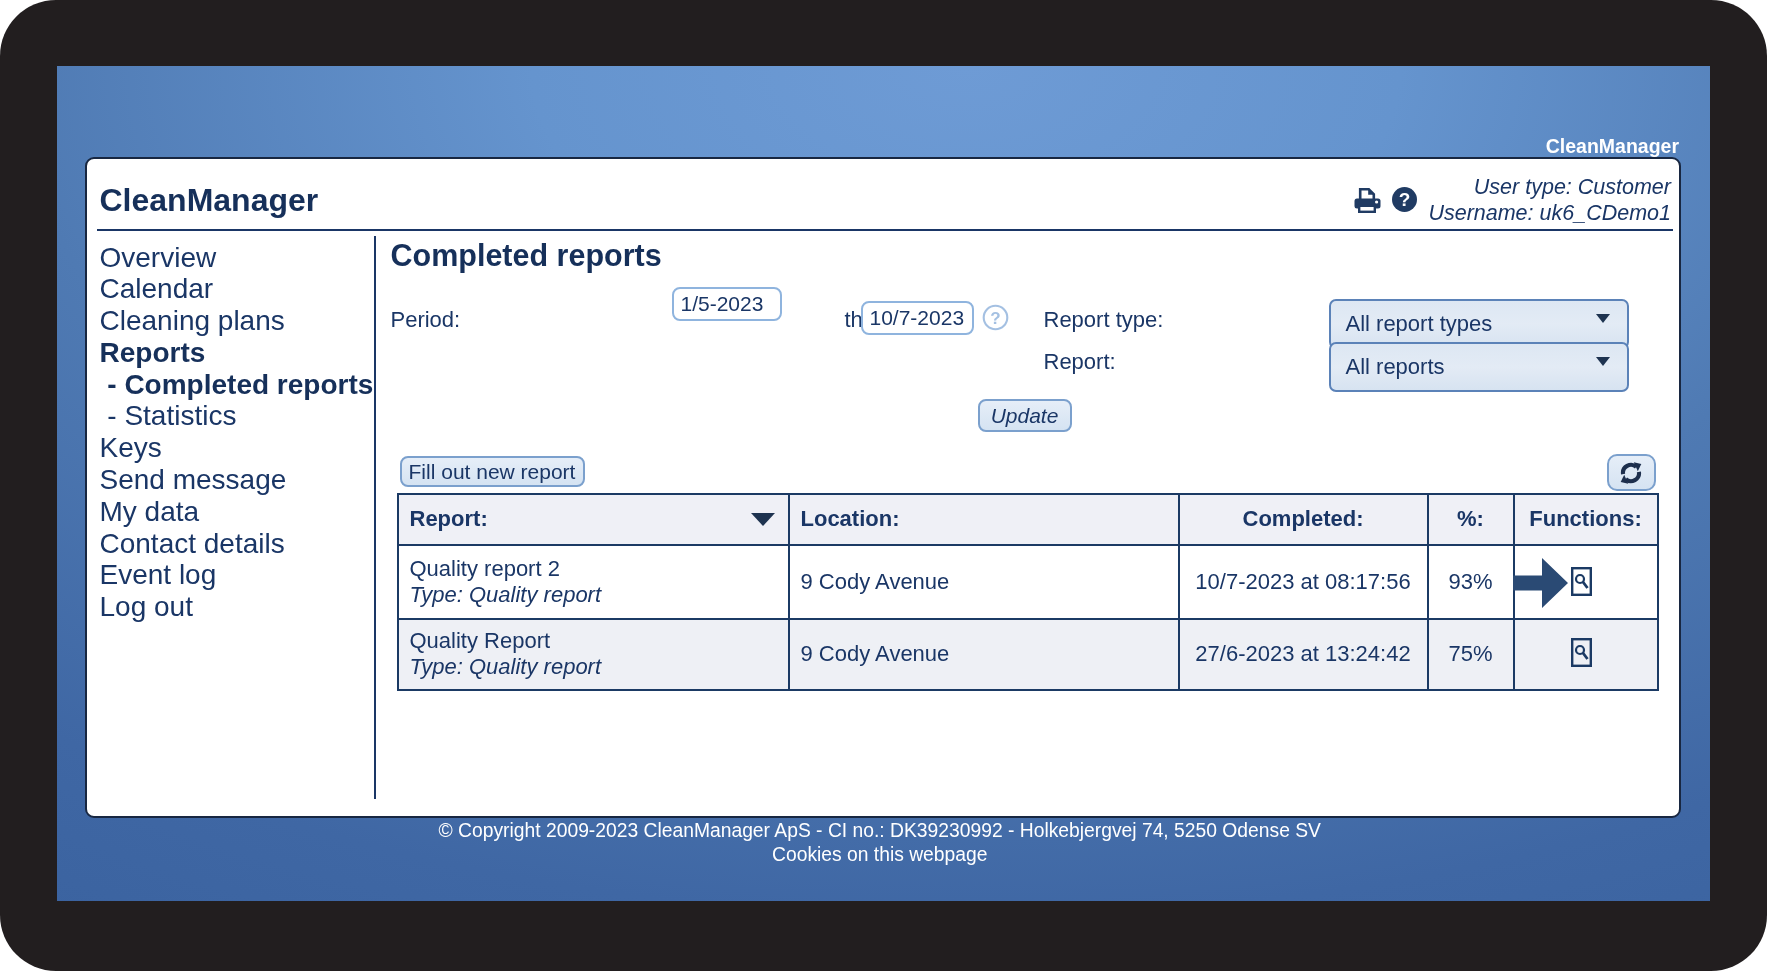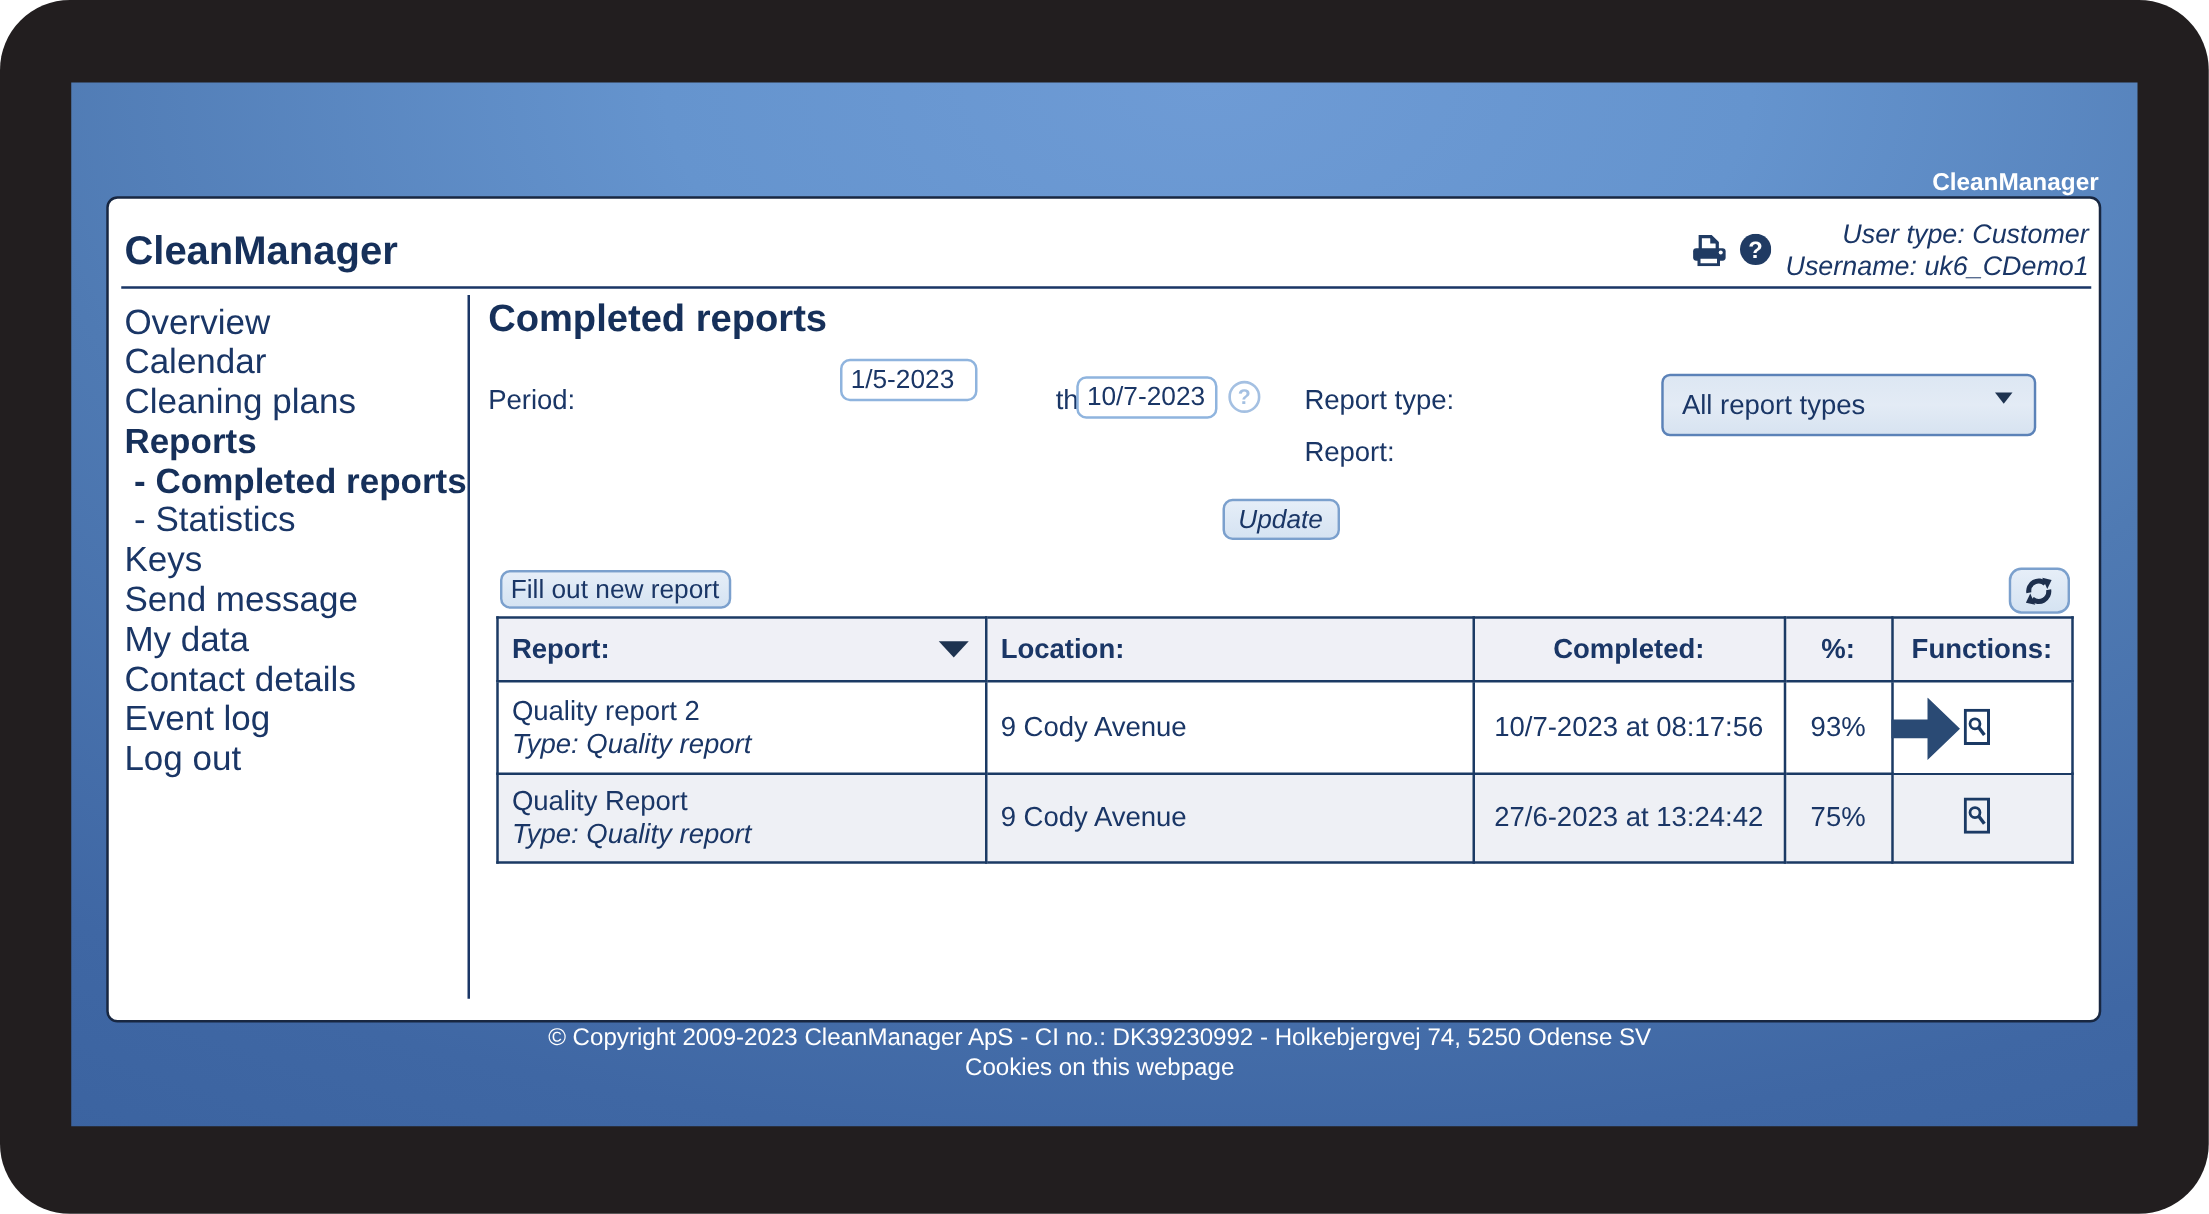--- a/index.html
+++ b/index.html
@@ -82,20 +82,21 @@
   <div class="datein" style="left:585px; top:128px;">1/5-2023</div>
   <div class="lbl" style="left:730px; top:148px;margin-left:28px;">through</div>
   <div class="datein" style="left:774px; top:142px; width:113px;">10/7-2023</div>
   <svg class="icn" style="left:895px; top:145px;" width="27" height="27" viewBox="0 0 27 27">
     <circle cx="13.5" cy="13.5" r="11.8" fill="none" stroke="#a4c0e2" stroke-width="2.1"></circle>
     <text x="13.5" y="19.5" text-anchor="middle" font-family="Liberation Sans" font-size="17" font-weight="bold" fill="#a4c0e2">?</text>
   </svg>
   <div class="lbl" style="left:957px; top:148px;">Report type:</div>
   <div class="dd" style="top:140px;">All report types<span class="tri"></span></div>
   <div class="lbl" style="left:957px; top:190px;">Report:</div>
+  <div class="dd" style="top:183px;">All reports<span class="tri"></span></div>
   <div class="btn" style="left:891px; top:240px; width:94px; height:33px;font-style:italic;">Update</div>
 
   <div class="btn" style="left:313px; top:297px; width:185px; height:31px;">Fill out new report</div>
   <div class="btn" style="left:1520px; top:295px; width:49px; height:37px; border-radius:10px;">
     <svg width="26" height="24" viewBox="0 0 26 24">
       <g fill="none" stroke="#1d2f4d" stroke-width="4.1">
         <path d="M5.1 13.2 A8 8 0 0 1 18.3 5.9"></path>
         <path d="M20.9 10.8 A8 8 0 0 1 7.7 18.1"></path>
       </g>
       <polygon points="15.8,1.2 23.3,2.9 19.8,10.2" fill="#1d2f4d"></polygon>

